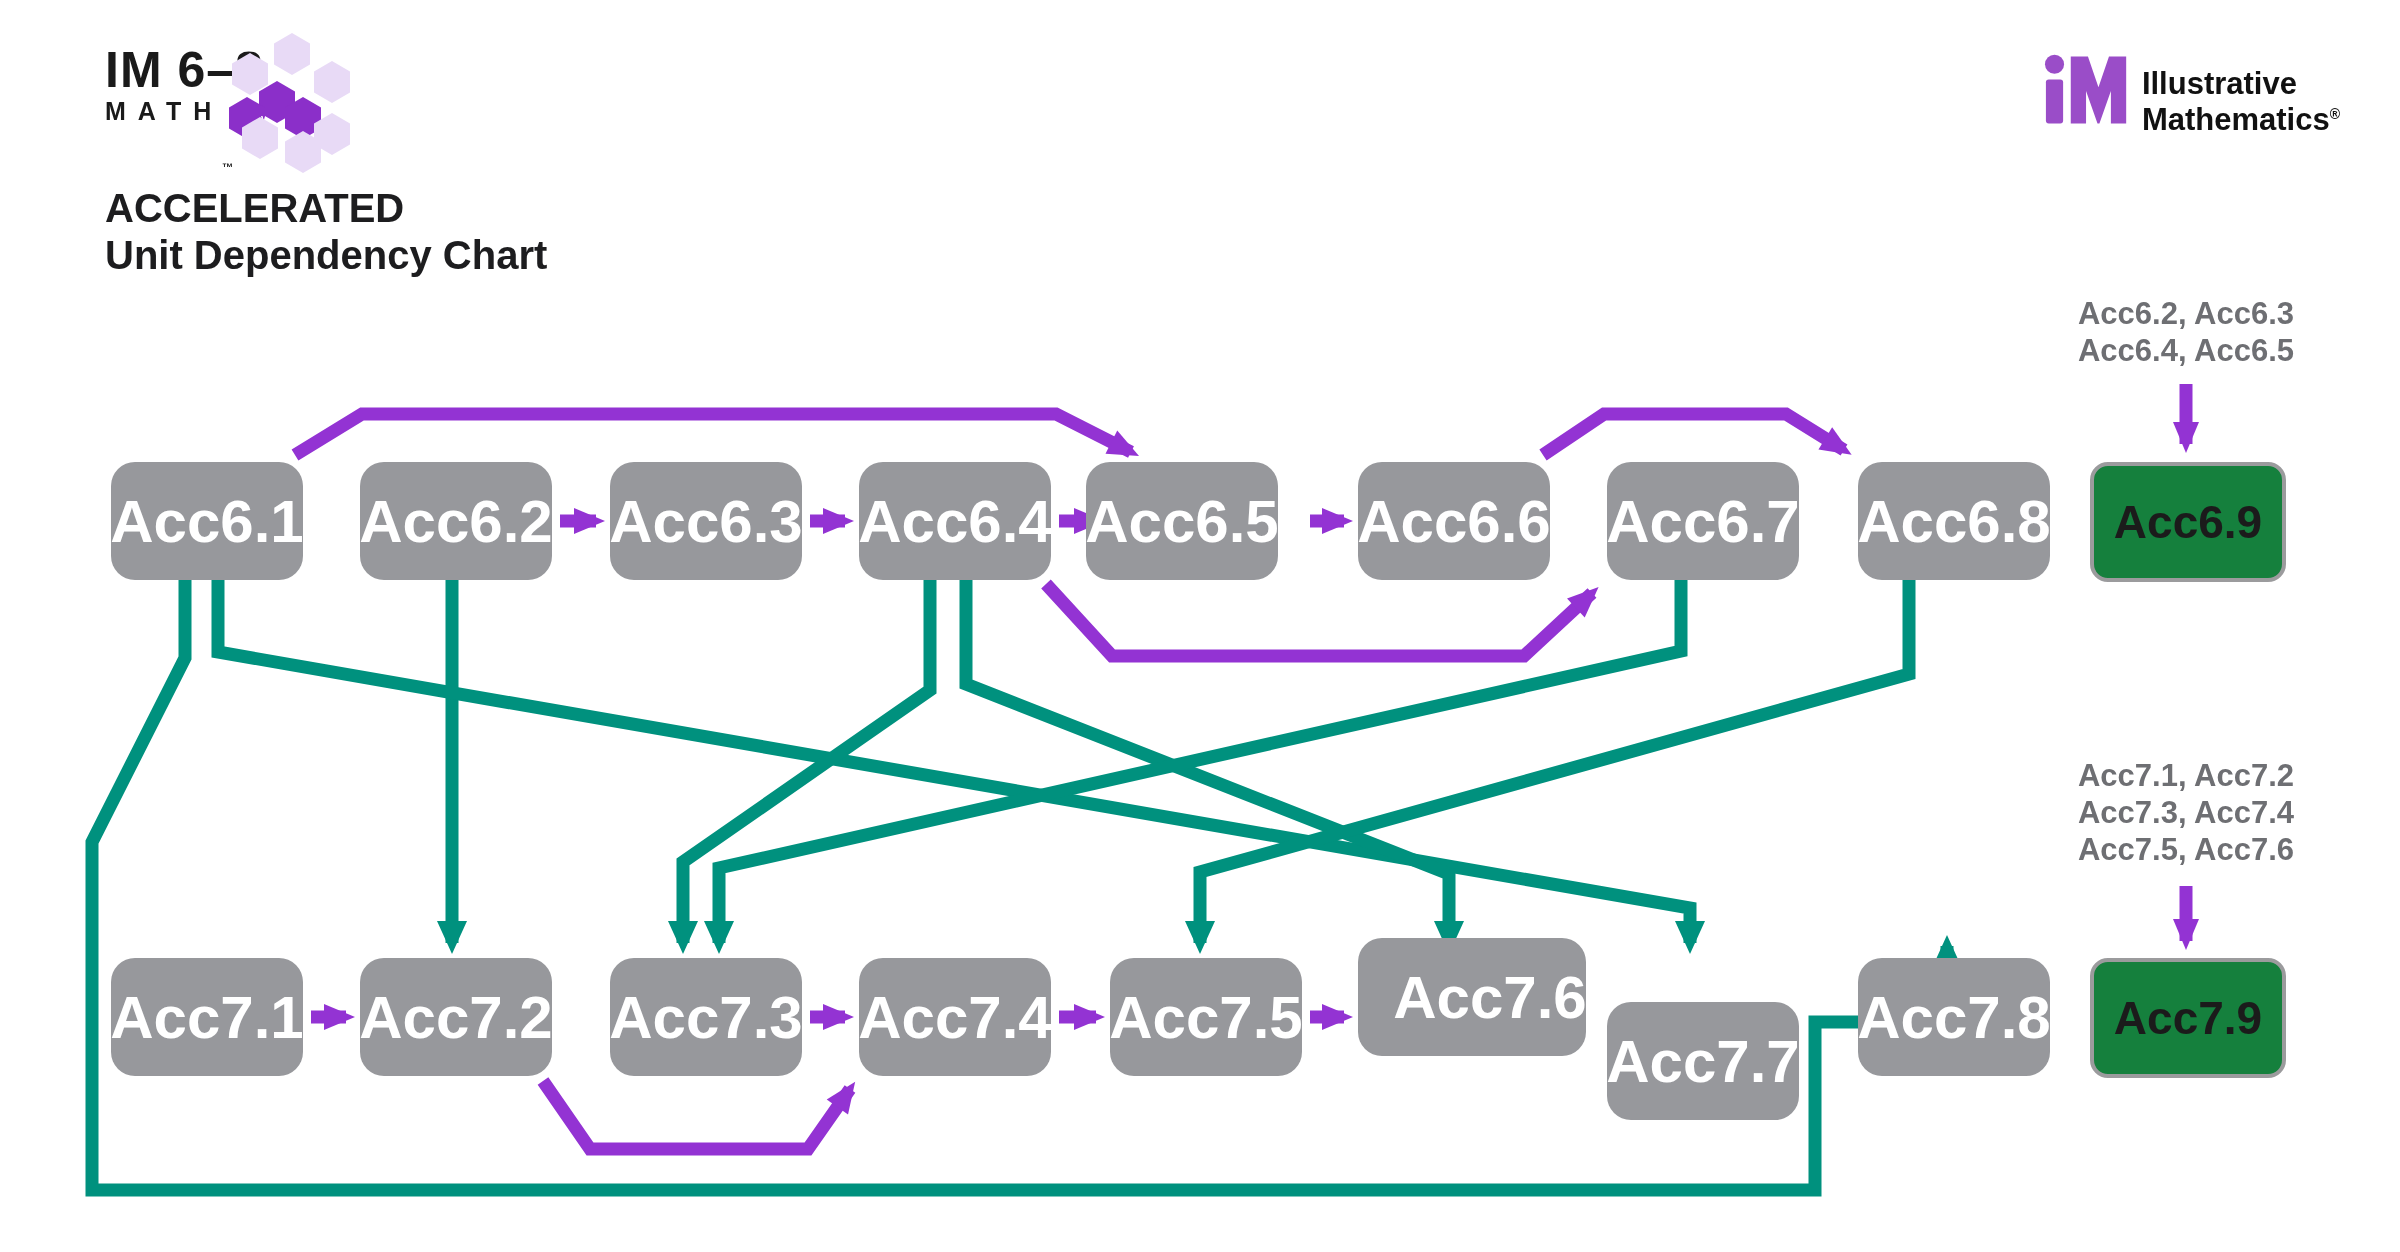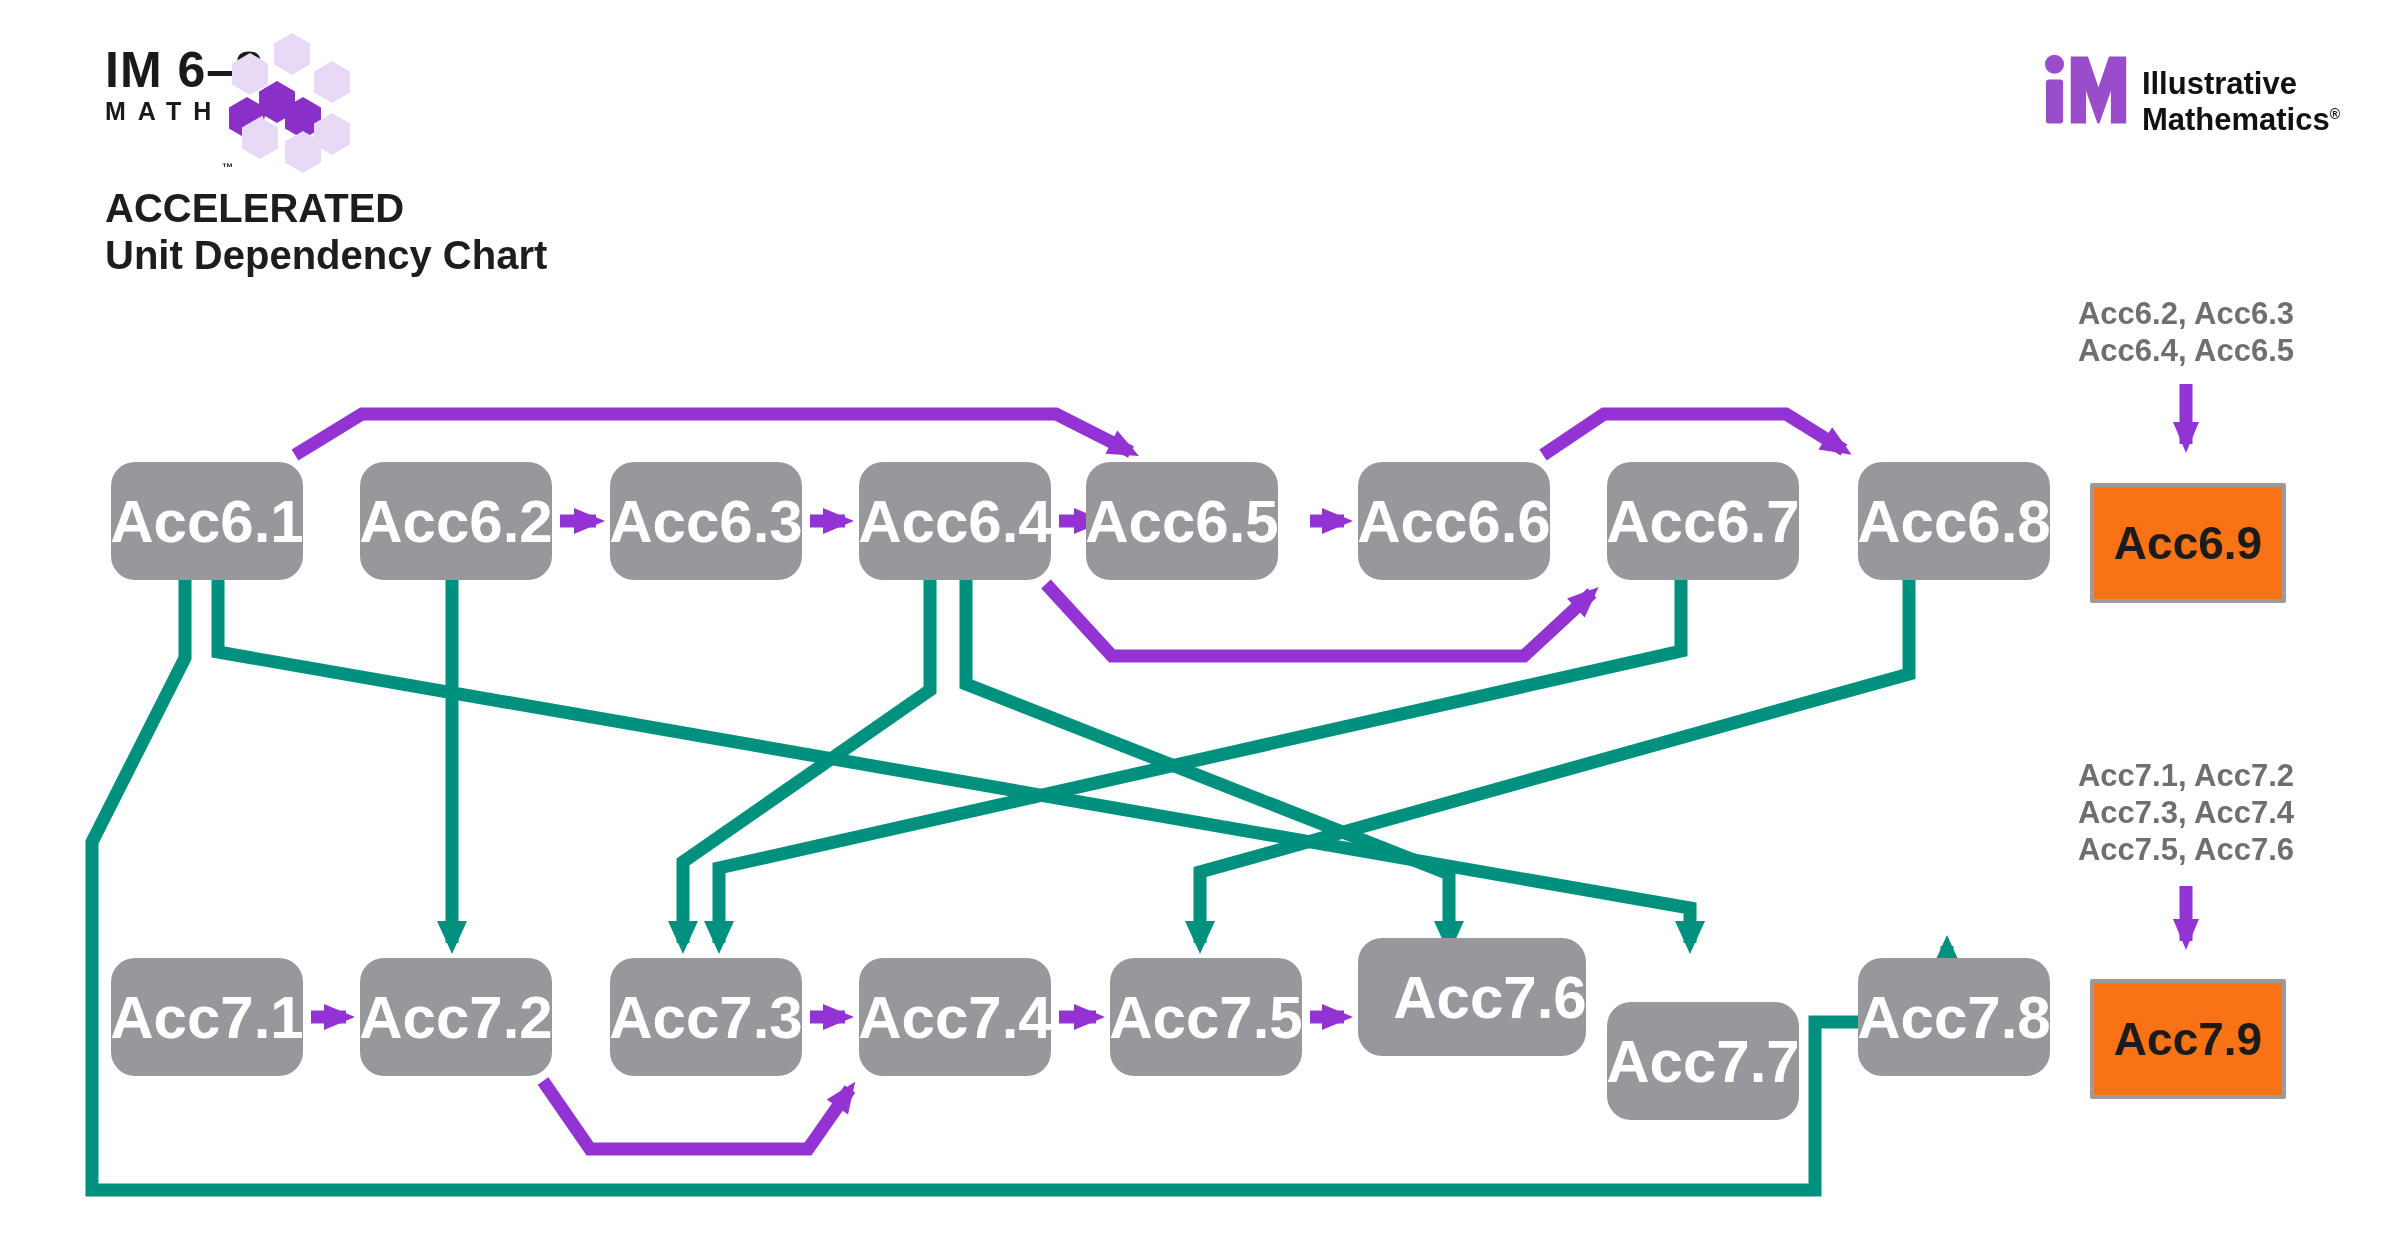--- a/index.html
+++ b/index.html
@@ -20,22 +20,22 @@
   .brand{position:absolute;right:60px;top:52px;display:flex;align-items:flex-start;}
   .brand-mark{width:86px;height:78px;margin-right:12px;}
   .brand-text{font-size:31px;font-weight:bold;color:#111;line-height:31px;padding-top:16px;}
   .brand-text .reg{font-size:14px;vertical-align:super;}
   .page-title{position:absolute;left:105px;top:185px;font-size:40px;font-weight:bold;
        color:var(--titleText);line-height:47px;letter-spacing:0px;}
   
   .unit{position:absolute;width:192px;height:118px;border-radius:24px;background:var(--boxFill);
         color:var(--boxText);font-size:60px;font-weight:bold;display:flex;align-items:center;
         justify-content:center;letter-spacing:0px;}
-  .unit.outline{background:#f97316;border:4px solid var(--outlineBorder);color:#1b1b1b;
-        width:188px;height:112px;border-radius:2px;font-size:46px;margin-top:21px;}
+  .unit.outline{background:#15803d;border:4px solid var(--outlineBorder);color:#1b1b1b;
+        width:188px;height:112px;border-radius:18px;font-size:46px;}
   
   .source-list{position:absolute;width:420px;text-align:center;color:var(--grayText);
         font-size:31px;font-weight:bold;line-height:37px;}
   svg.edge-layer{position:absolute;left:0;top:0;}
 </style>
 </head>
 <body>
 
 <div class="canvas" style="--teal: #00917E; --purple: #9333D3; --boxFill: #97989C; --boxText: #FFFFFF; --outlineBorder: #9B9B9D; --grayText: #6E6F73; --titleText: #1D1D1F; --brandPurple: #9A4DC8; --hexLight: #E8DAF6; --hexDark: #8B2FC9;">
 

